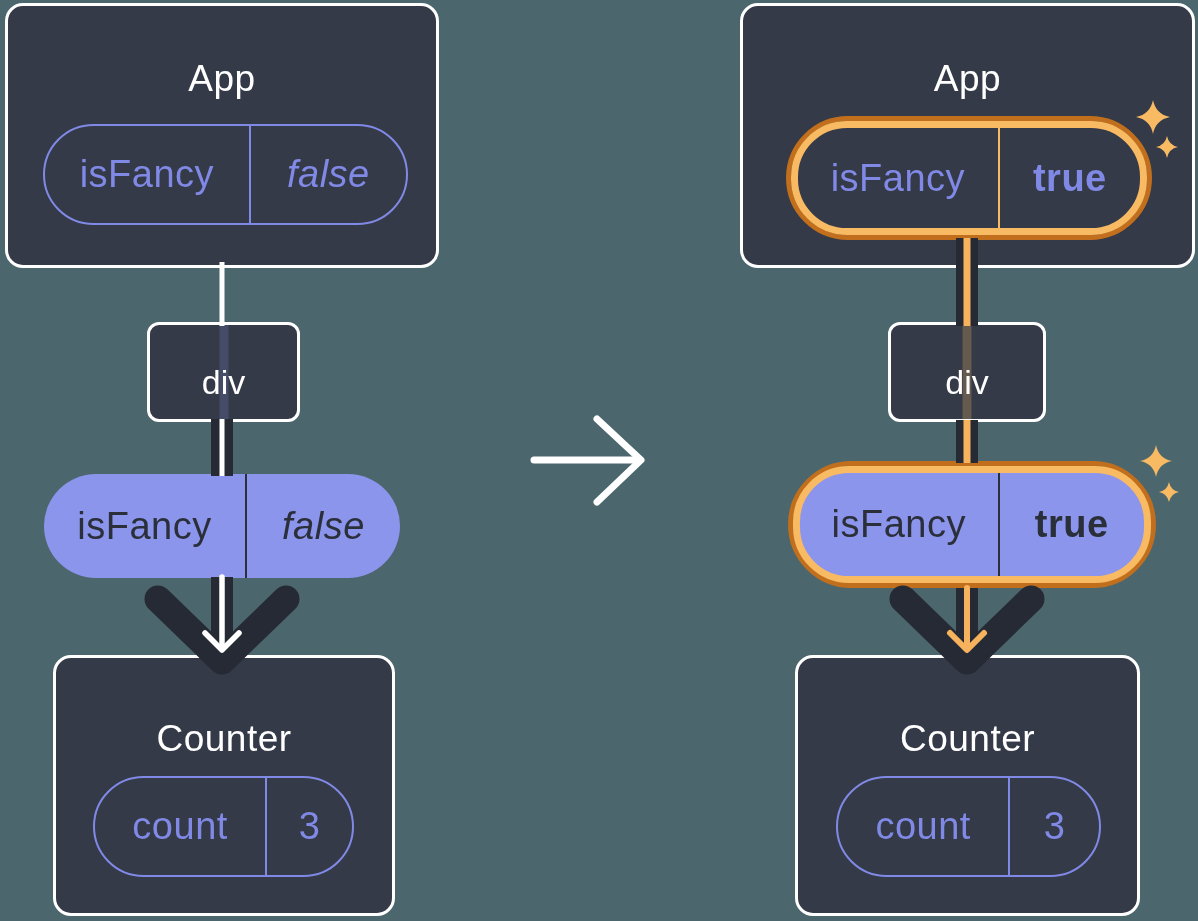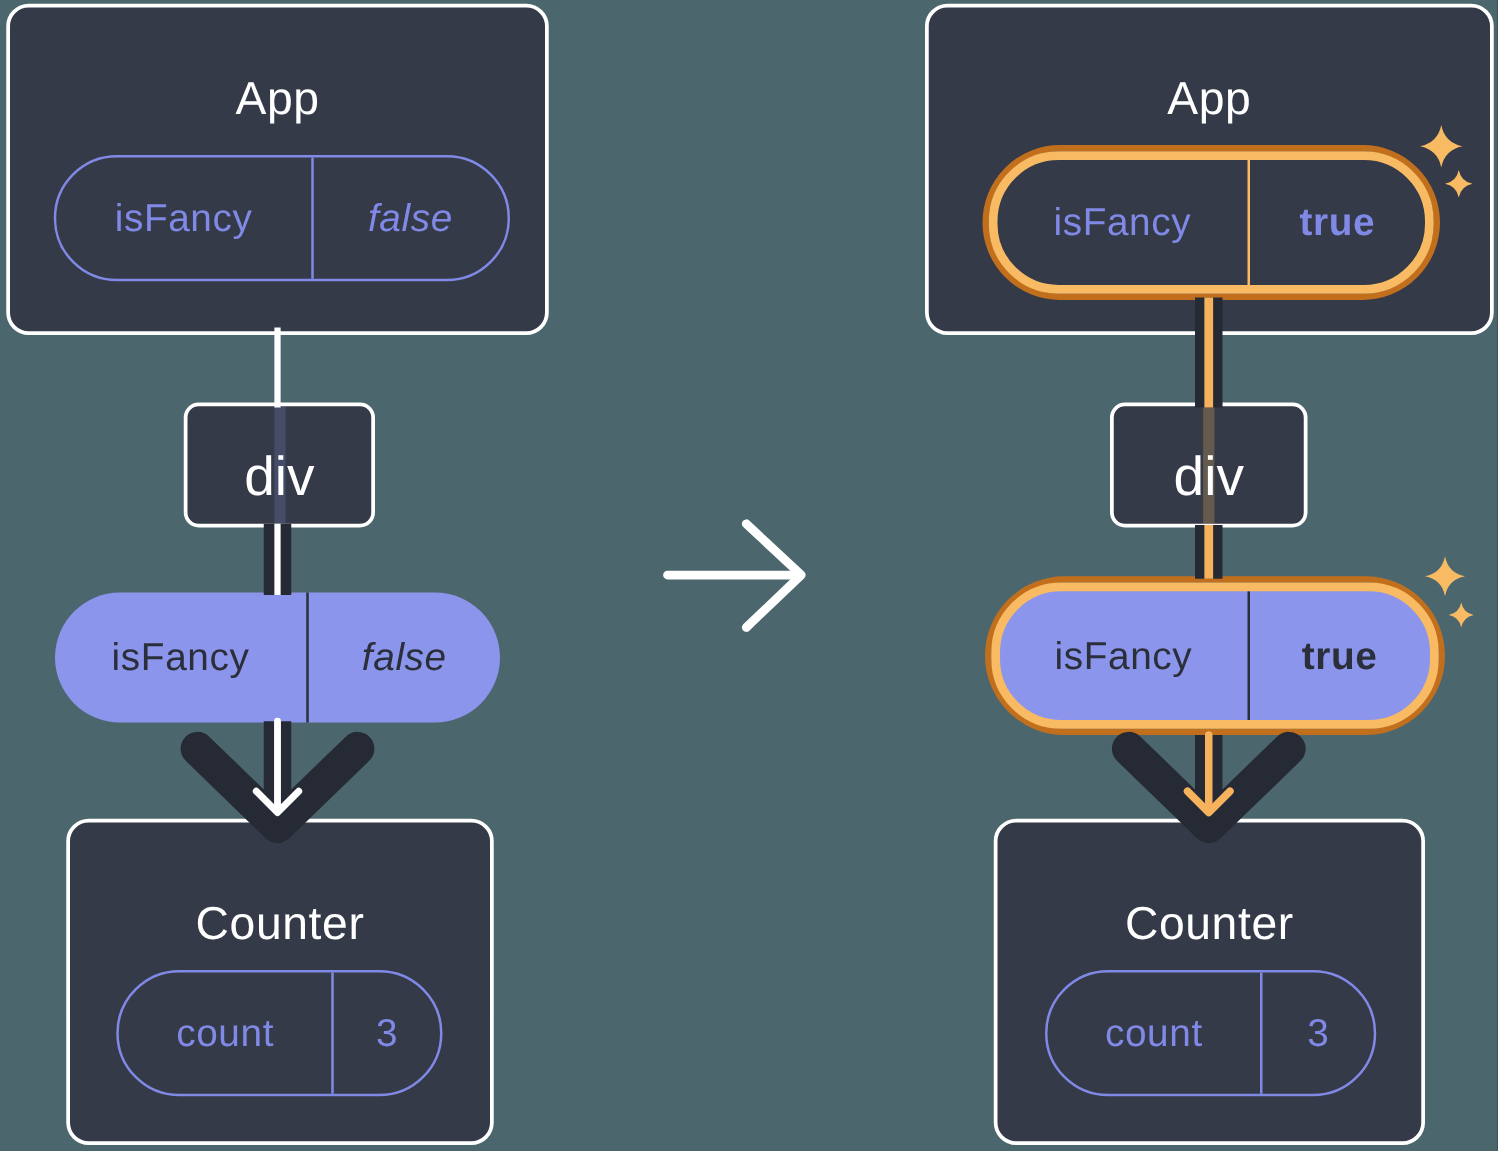--- a/index.html
+++ b/index.html
@@ -23,34 +23,34 @@
   .div-box { border-radius: 12px; display: flex; align-items: center; justify-content: center; }
   .box-title {
     position: absolute; left: 0; right: 0; text-align: center;
     color: var(--title-text, #FFFFFF); font-size: 37px; font-weight: 500;
     letter-spacing: 0.5px;
   }
   .app-title { top: 52px; }
   .counter-title { top: 60px; }
   .div-label {
     position: relative; color: var(--title-text, #FFFFFF);
-    font-size: 44px; font-weight: 500; z-index: 2; margin-top: 20px;
+    font-size: 34px; font-weight: 500; z-index: 2; margin-top: 20px;
   }
   .div-strip {
     position: absolute; top: 0; bottom: 0; left: 50%; width: 9px;
     transform: translateX(-50%); z-index: 1;
   }
   .strip-purple { background: rgba(139, 148, 235, 0.20); }
   .strip-orange { background: rgba(248, 186, 98, 0.25); }
 
   
   .pill { position: absolute; display: flex; }
   .cell {
     display: flex; align-items: center; justify-content: center;
-    font-size: 31px; letter-spacing: 0.5px;
+    font-size: 38px; letter-spacing: 0.5px;
   }
   .outline-pill {
     border: 2.5px solid var(--purple, #8189E6);
     border-radius: 52px; color: var(--purple, #8189E6);
   }
   .outline-pill .key { border-right: 2.5px solid var(--purple, #8189E6); }
   .fill-pill {
     background: var(--purple-fill, #8C95EC);
     border-radius: 52px; color: var(--ink, #2A2F3A); font-weight: 500;
   }

